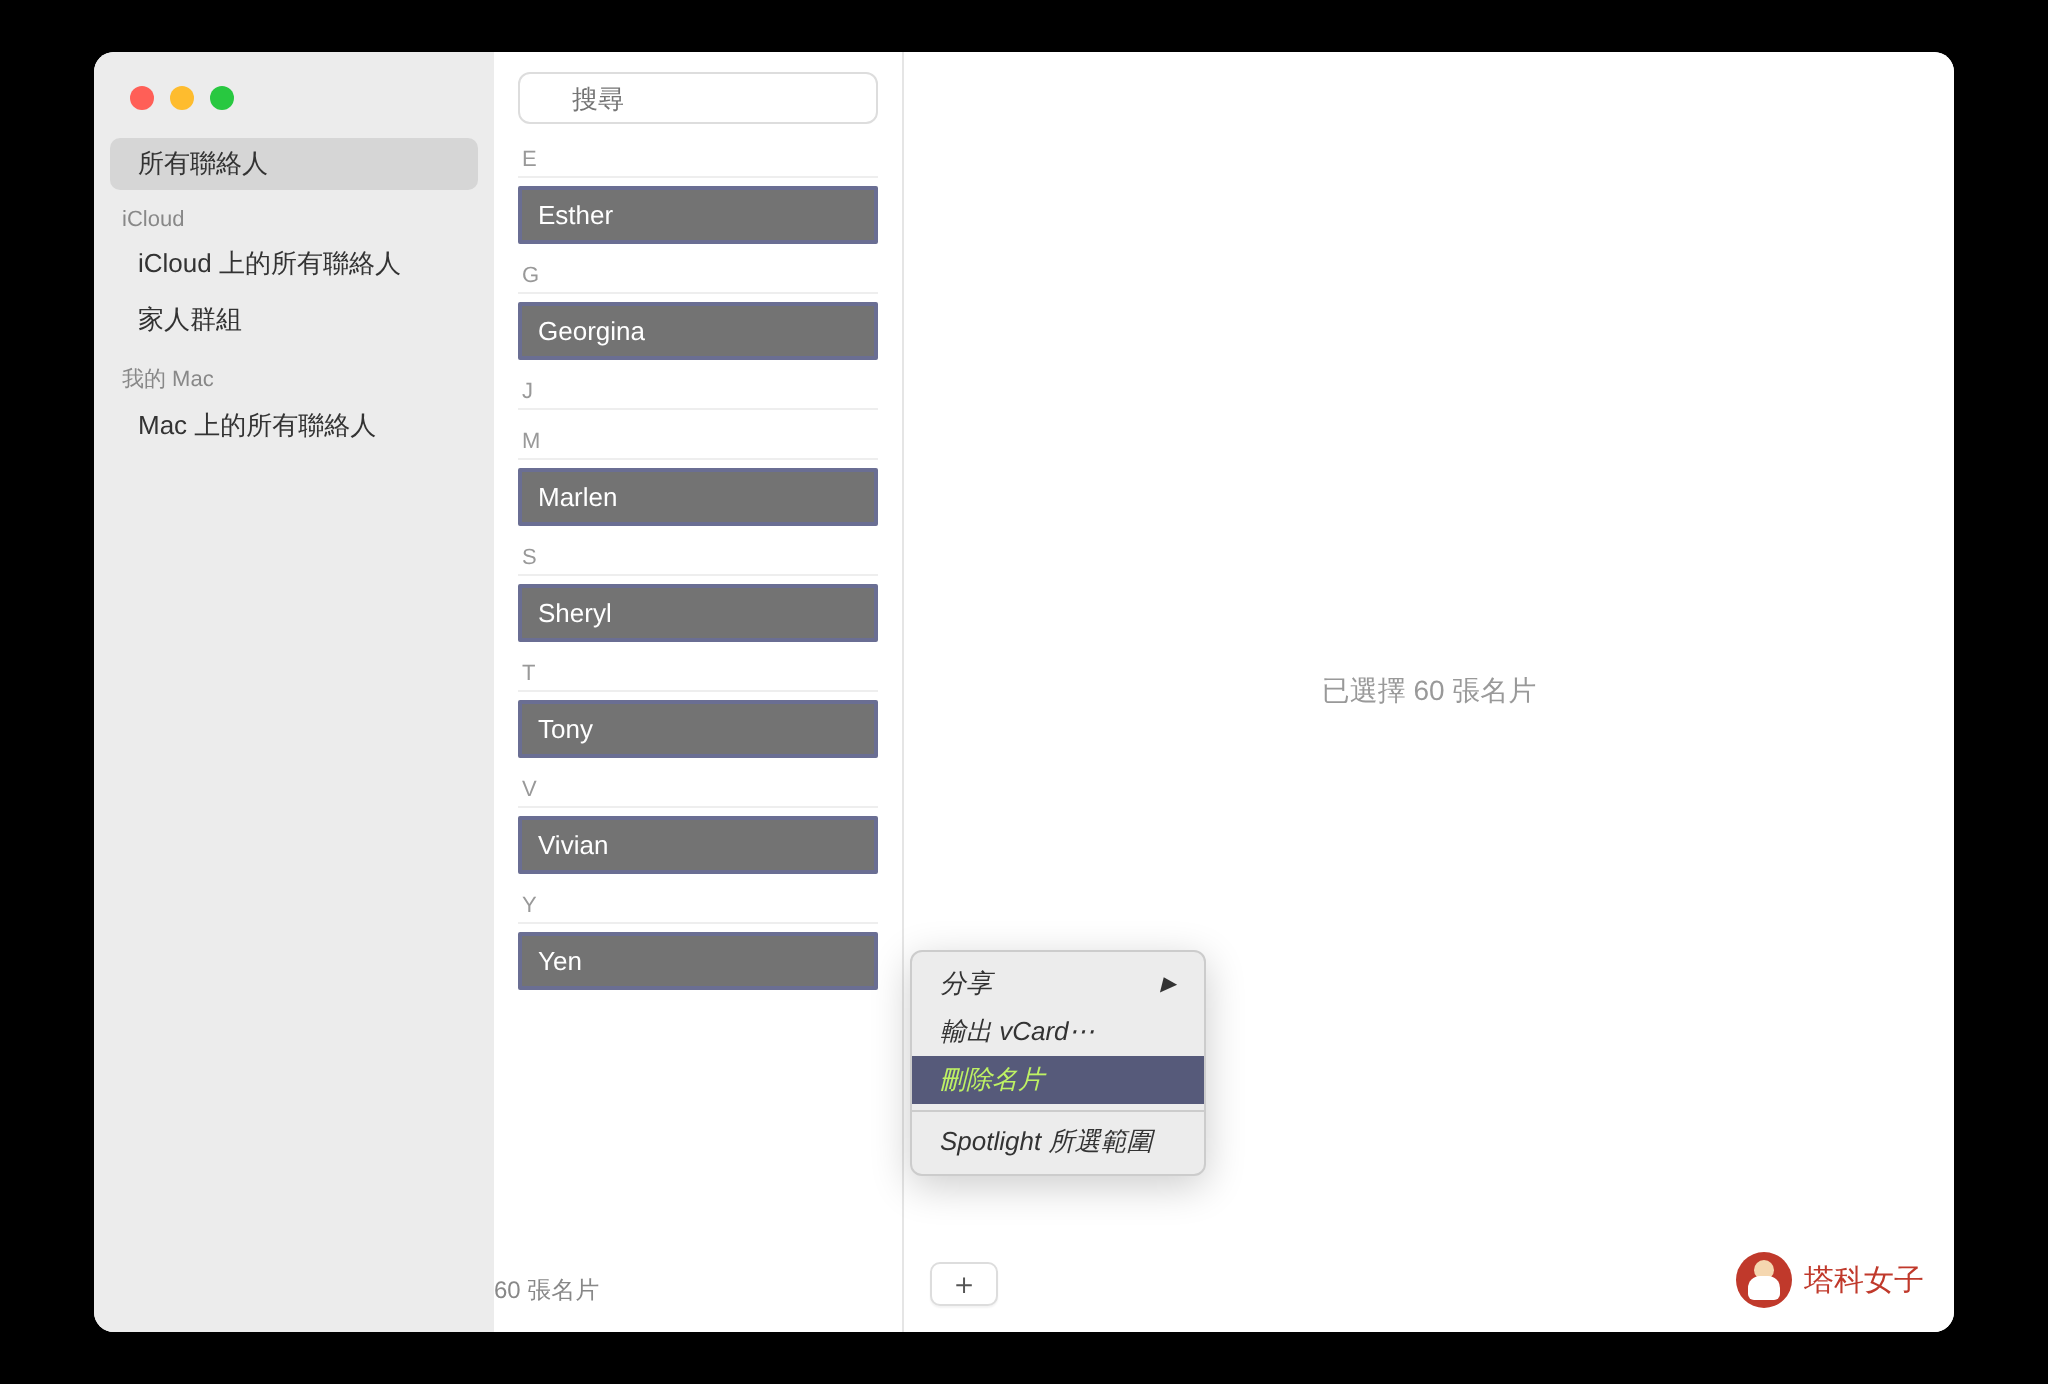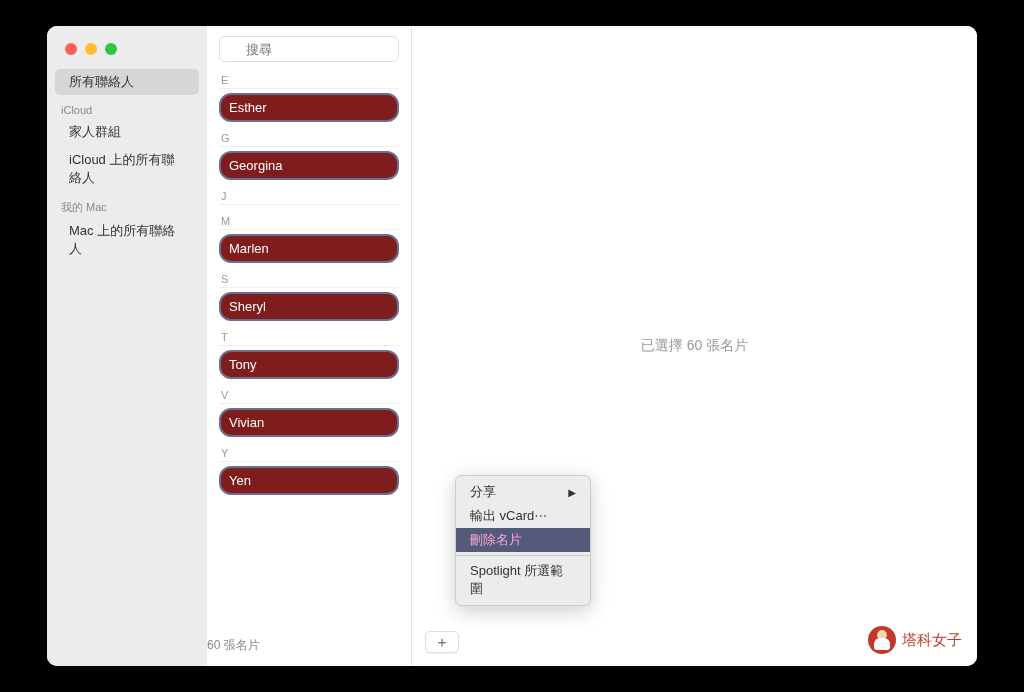--- a/index.html
+++ b/index.html
@@ -4,44 +4,44 @@
   <style>
     * { margin: 0; padding: 0; box-sizing: border-box; font-family: -apple-system, BlinkMacSystemFont, "Segoe UI", sans-serif; }
     body { background: #000; width: 1024px; height: 692px; display: flex; align-items: center; justify-content: center; }
     .window { width: 930px; height: 640px; background: #fff; border-radius: 10px; overflow: hidden; display: flex; position: relative; box-shadow: 0 10px 40px rgba(0,0,0,0.5); }
     .titlebar-dots { position: absolute; top: 17px; left: 18px; display: flex; gap: 8px; z-index: 10; }
     .dot { width: 12px; height: 12px; border-radius: 50%; }
     .dot.red { background: #ff5f57; }
     .dot.yellow { background: #febc2e; }
     .dot.green { background: #28c840; }
 
-    .sidebar { width: 160px; background: #ececec; padding-top: 42px; display: flex; flex-direction: column; }
+    .sidebar { width: 200px; background: #ececec; padding-top: 42px; display: flex; flex-direction: column; }
     .sidebar-item { padding: 4px 14px; font-size: 13px; color: #333; cursor: default; border-radius: 5px; margin: 1px 8px; }
     .sidebar-item.active { background: #d6d6d6; }
     .sidebar-header { padding: 8px 14px 2px 14px; font-size: 11px; color: #888; }
 
     .list-col { width: 205px; background: #fff; border-right: 1px solid #e5e5e5; display: flex; flex-direction: column; position: relative; }
     .search-wrap { padding: 10px 12px 6px 12px; }
     .search { width: 100%; height: 26px; border-radius: 6px; border: 1px solid #ddd; padding: 0 8px 0 26px; font-size: 13px; background: #fff; position: relative; }
     .search-wrap { position: relative; }
     .search-icon { position: absolute; left: 20px; top: 15px; width: 14px; height: 14px; color: #999; }
 
     .list-scroll { flex: 1; overflow: hidden; padding: 0 12px; }
     .section-letter { font-size: 11px; color: #999; padding: 6px 2px 2px 2px; border-bottom: 1px solid #eee; margin-bottom: 4px; }
-    .contact-row { background: #7f1d1d; color: #fff; border: 2px solid #6a6e93; border-radius: 12px; padding: 5px 8px; font-size: 13px; margin-bottom: 4px; font-weight: 500; }
+    .contact-row { background: #737373; color: #fff; border: 2px solid #6a6e93; border-radius: 1px; padding: 5px 8px; font-size: 13px; margin-bottom: 4px; font-weight: 500; }
     .list-footer { text-align: left; font-size: 12px; color: #888; padding: 12px 0; }
 
     .detail { flex: 1; display: flex; flex-direction: column; align-items: center; justify-content: center; position: relative; background: #fff; }
     .detail-text { font-size: 14px; color: #999; font-weight: 500; }
 
     .add-btn { position: absolute; bottom: 13px; left: 13px; width: 34px; height: 22px; border: 1px solid #ddd; border-radius: 5px; background: #fff; display: flex; align-items: center; justify-content: center; font-size: 15px; color: #555; box-shadow: 0 1px 1px rgba(0,0,0,0.05); }
 
-    .context-menu { position: absolute; left: 408px; top: 449px; width: 136px; background: #ececec; border: 1px solid #ccc; border-radius: 6px; box-shadow: 0 5px 20px rgba(0,0,0,0.2); padding: 4px 0; z-index: 20; }
+    .context-menu { position: absolute; left: 408px; top: 449px; width: 148px; background: #ececec; border: 1px solid #ccc; border-radius: 6px; box-shadow: 0 5px 20px rgba(0,0,0,0.2); padding: 4px 0; z-index: 20; font-style: italic; }
     .menu-item { padding: 3px 14px; font-size: 13px; color: #333; display: flex; justify-content: space-between; align-items: center; }
-    .menu-item.highlighted { background: #565a7a; color: #f9a8d4; }
+    .menu-item.highlighted { background: #565a7a; color: #bef264; }
     .menu-sep { height: 1px; background: #ccc; margin: 3px 0; }
     .chevron { font-size: 10px; }
 
     .watermark { position: absolute; bottom: 12px; right: 15px; display: flex; align-items: center; gap: 6px; font-size: 15px; color: #c0392b; font-weight: 400; }
     .wm-icon { width: 28px; height: 28px; background: #c0392b; border-radius: 50%; position: relative; }
     .wm-icon::before { content: ""; position: absolute; top: 4px; left: 9px; width: 10px; height: 10px; background: #f5d7b0; border-radius: 50%; }
     .wm-icon::after { content: ""; position: absolute; top: 12px; left: 6px; width: 16px; height: 12px; background: #fff; border-radius: 6px 6px 3px 3px; }
   </style>
 </head>
 <body>
@@ -49,22 +49,22 @@
 <div class="window">
   <div class="titlebar-dots">
     <div class="dot red"></div>
     <div class="dot yellow"></div>
     <div class="dot green"></div>
   </div>
 
   <div class="sidebar">
     <div class="sidebar-item active">所有聯絡人</div>
     <div class="sidebar-header">iCloud</div>
+    <div class="sidebar-item">iCloud 上的所有聯絡人</div>
     <div class="sidebar-item">家人群組</div>
-    <div class="sidebar-item">iCloud 上的所有聯絡人</div>
     <div class="sidebar-header">我的 Mac</div>
     <div class="sidebar-item">Mac 上的所有聯絡人</div>
   </div>
 
   <div class="list-col">
     <div class="search-wrap">
       <svg class="search-icon" viewBox="0 0 16 16" fill="none" stroke="currentColor" stroke-width="1.5">
           <circle cx="7" cy="7" r="5"></circle>
           <line x1="11" y1="11" x2="14" y2="14"></line>
         </svg>

